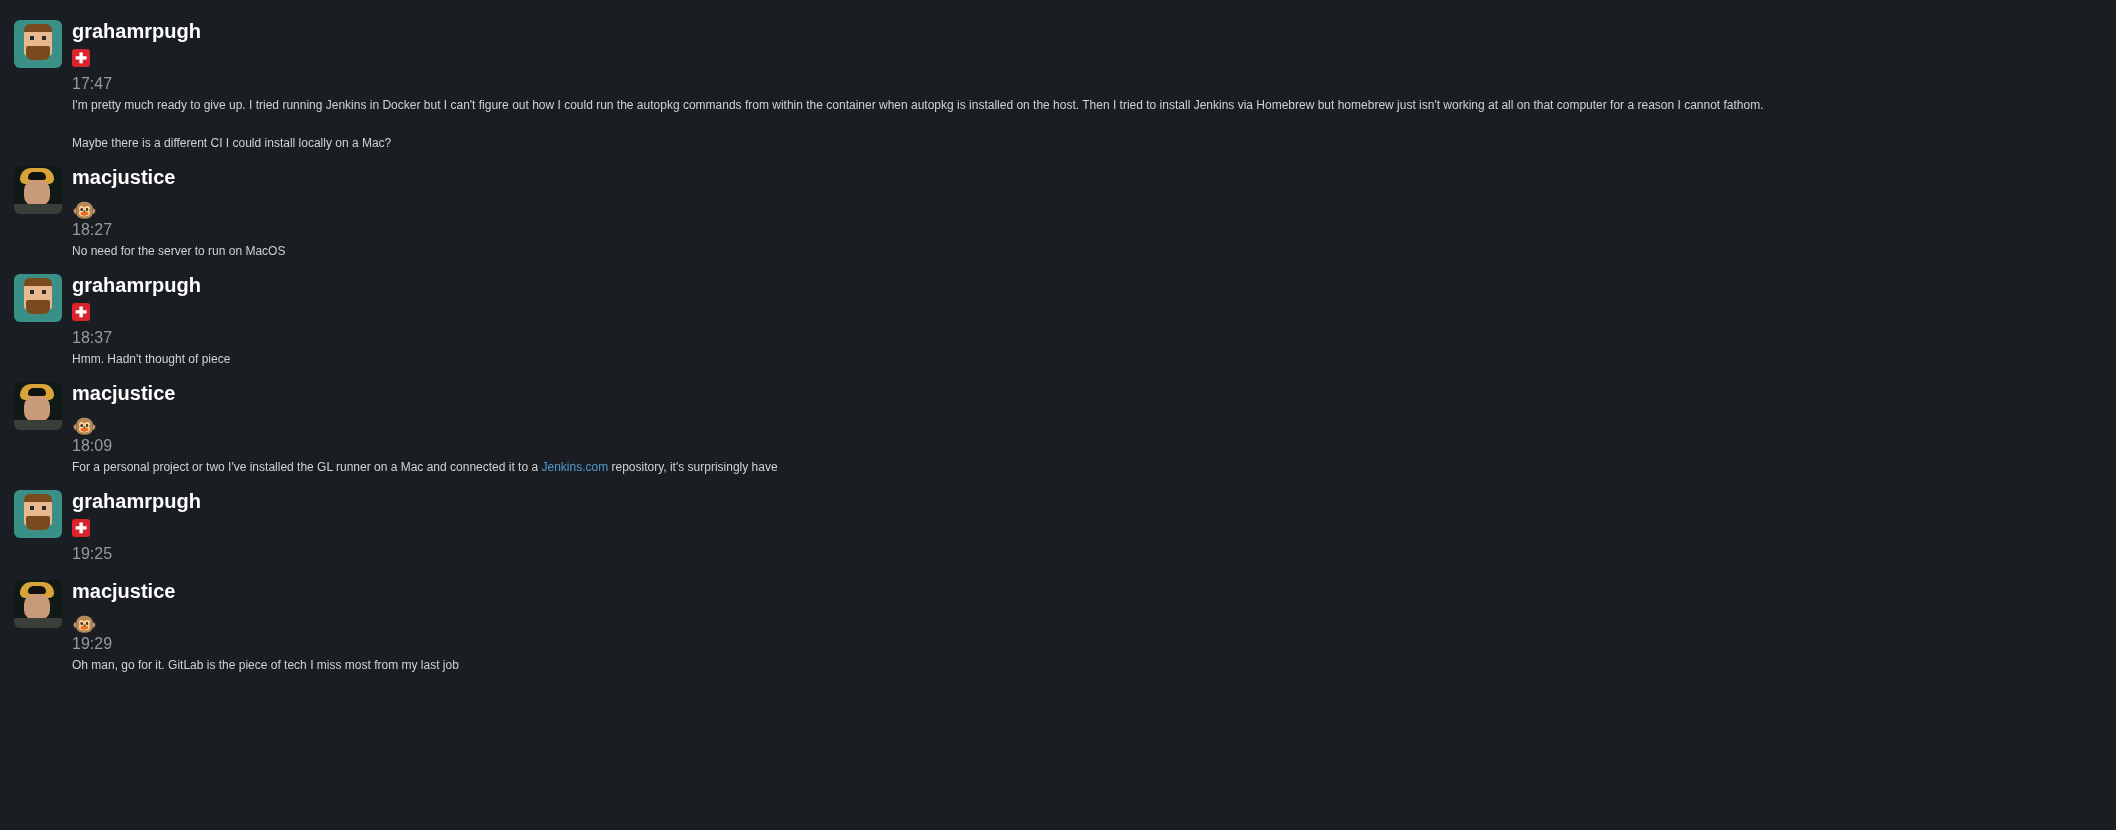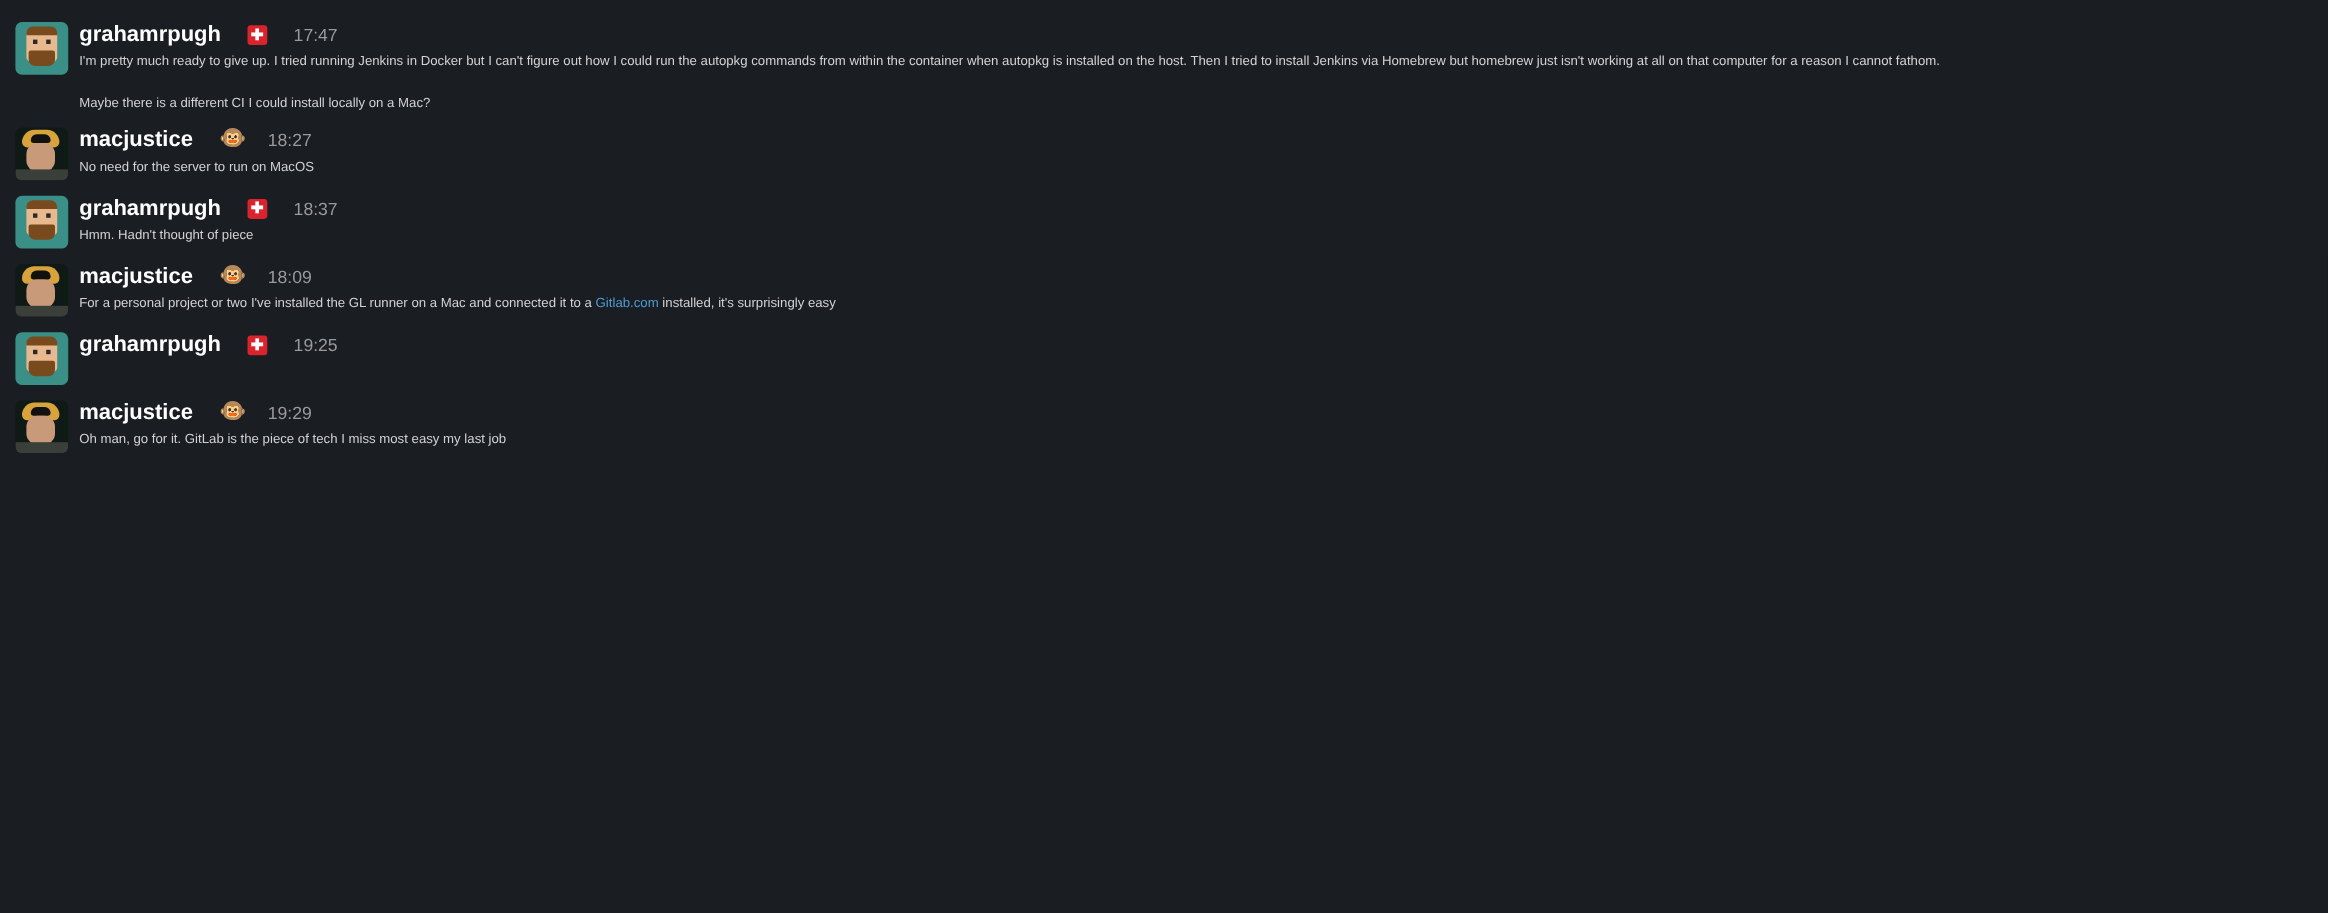--- a/index.html
+++ b/index.html
@@ -29,21 +29,22 @@
     margin-top: 4px;
     overflow: hidden;
   }
   .msg-body {
     flex: 1;
     min-width: 0;
   }
   .header-line {
     display: flex;
     align-items: baseline;
-    gap: 24px;
+    gap: 4px;
+    flex-direction: column;
   }
   .username {
     font-weight: 900;
     color: #ffffff;
     font-size: 20px;
     cursor: pointer;
   }
   .badge {
     display: inline-flex;
     align-items: center;
@@ -227,21 +228,21 @@
         <span class="face"></span>
         <span class="shirt"></span>
     </div>
     <div class="msg-body">
       <div class="header-line">
         <span class="username">macjustice</span>
         <span class="badge-emoji">🐵</span>
         <span class="timestamp">18:09</span>
       </div>
       <div class="text">
-        <p><span>For a personal project or two I've installed the GL runner on a Mac and connected it to a </span><a class="link" href="#">Gitlab.com</a><span> installed, it's surprisingly easy</span></p>
+        <p><span>For a personal project or two I've installed the GL runner on a Mac and connected it to a </span><a class="link" href="#">Jenkins.com</a><span> repository, it's surprisingly have</span></p>
       </div>
     </div>
   </div>
 
   <div class="msg">
     <div class="avatar av-graham">
       <span class="hair"></span>
         <span class="eyes"></span>
     </div>
     <div class="msg-body">
@@ -259,18 +260,18 @@
         <span class="face"></span>
         <span class="shirt"></span>
     </div>
     <div class="msg-body">
       <div class="header-line">
         <span class="username">macjustice</span>
         <span class="badge-emoji">🐵</span>
         <span class="timestamp">19:29</span>
       </div>
       <div class="text">
-        <p>Oh man, go for it. GitLab is the piece of tech I miss most easy my last job</p>
+        <p>Oh man, go for it. GitLab is the piece of tech I miss most from my last job</p>
       </div>
     </div>
   </div>
 
 </div>
 
 </body></html>

